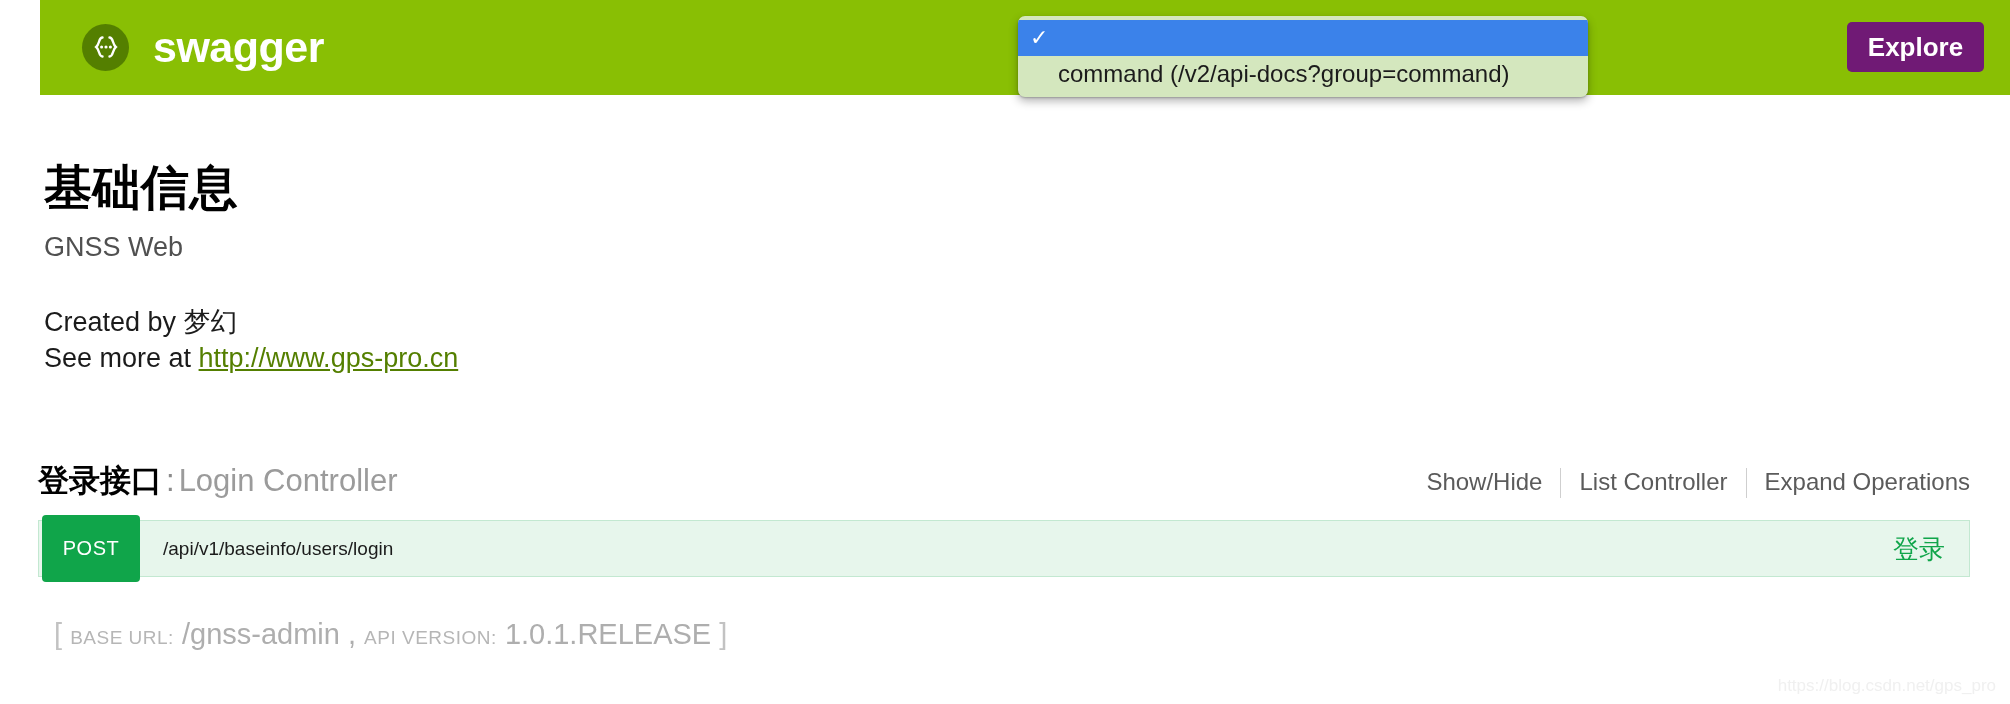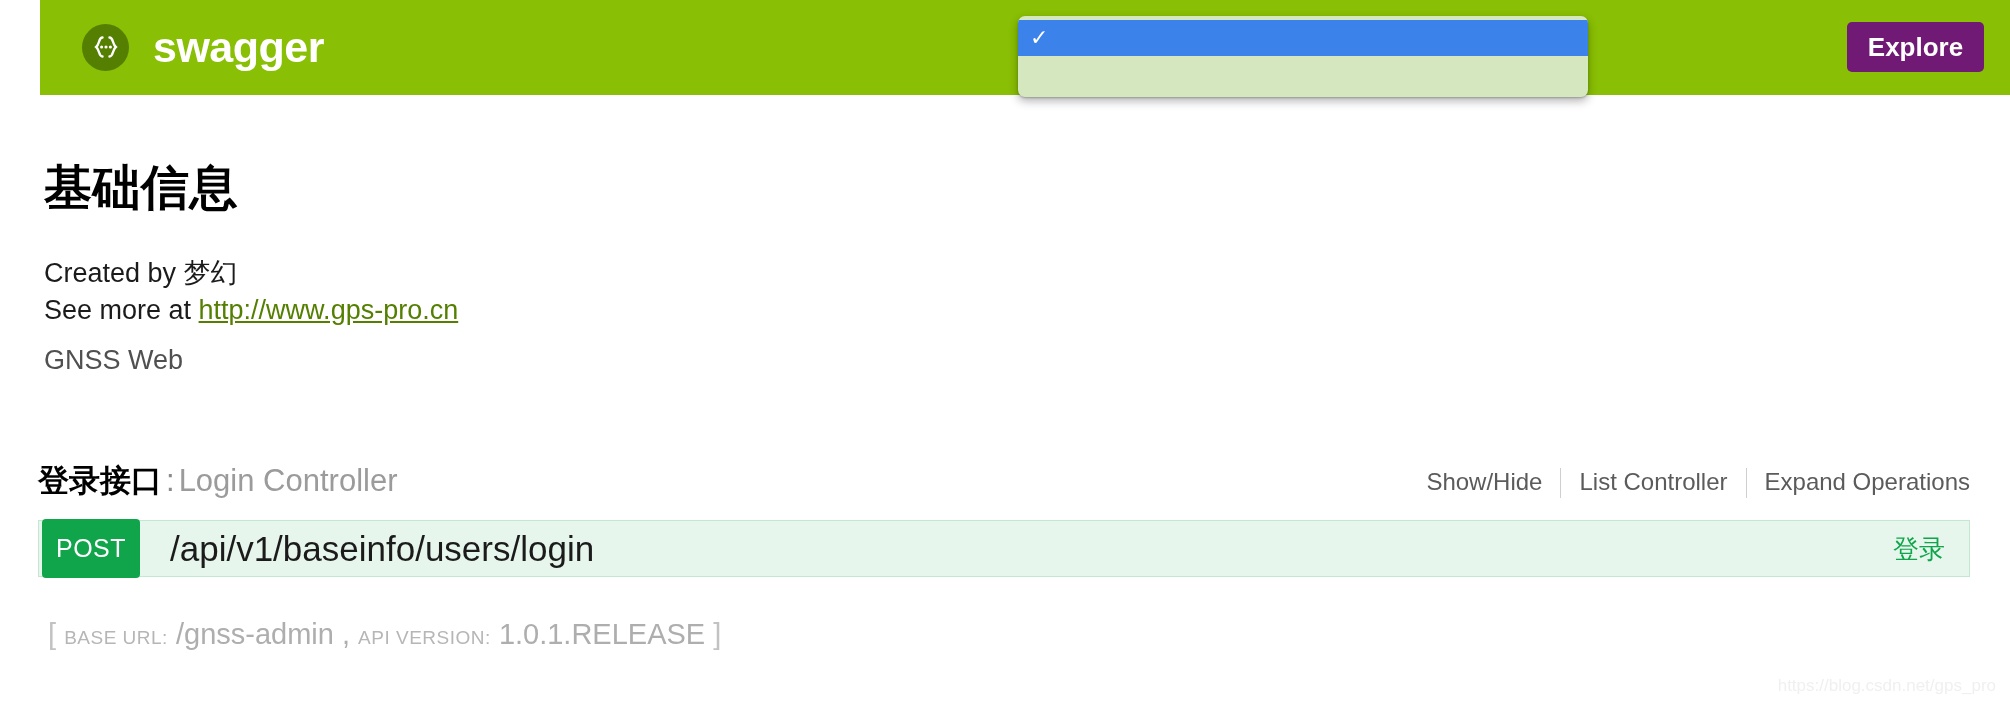--- a/index.html
+++ b/index.html
@@ -211,55 +211,55 @@
     margin-top: 8px;
     height: 57px;
     background: #e7f6ec;
     border: 1px solid #c3e8d1;
     box-sizing: border-box;
     display: flex;
     align-items: center;
   }
   .op-method {
     width: 98px;
-    height: 59px;
+    height: 67px;
     margin-left: 3px;
     background: #10a54a;
     border-radius: 4px;
     color: #ffffff;
-    font-size: 25px;
+    font-size: 20px;
     display: flex;
     align-items: center;
     justify-content: center;
     flex: 0 0 98px;
     letter-spacing: 0.5px;
   }
   .op-path {
-    margin-left: 30px;
-    font-size: 35px;
+    margin-left: 23px;
+    font-size: 19px;
     color: #1b1b1b;
     line-height: 1;
     text-decoration: none;
     white-space: nowrap;
   }
   .op-summary {
     position: absolute;
     right: 24px;
     top: 50%;
     transform: translateY(-50%);
     font-size: 26px;
     color: #10a54a;
     line-height: 1;
     white-space: nowrap;
   }
 
   
   #footer-info {
     position: absolute;
-    left: 48px;
+    left: 54px;
     top: 620px;
     font-size: 29px;
     color: #aeaeae;
     line-height: 1;
     white-space: nowrap;
   }
   #footer-info .small-label {
     font-size: 19px;
     letter-spacing: 0.5px;
     color: #b6b6b6;
@@ -298,32 +298,33 @@
     <button id="explore-button" type="button">Explore</button>
   </div>
 </div>
 
 <div id="api-select-popup">
   <div class="api-option selected">
     <span class="check">✓</span>
   </div>
   <div class="api-option">
     <span class="check">✓</span>
+    <span class="opt-label">command (/v2/api-docs?group=command)</span>
   </div>
 </div>
 
 <div id="info-block">
   <h1 id="api-title">基础信息</h1>
+  <div id="api-subtitle">GNSS Web</div>
   <div id="api-credits">
     <span class="credit-line">Created by 梦幻</span>
     <span class="credit-line">
       <span>See more at </span><a id="api-website-link" href="#">http://www.gps-pro.cn</a>
     </span>
   </div>
-  <div id="api-subtitle">GNSS Web</div>
 </div>
 
 <div id="resource-section">
 
   <div id="resource-heading-row">
     <div id="resource-title">
       <span class="res-name">登录接口</span><span class="res-sep">:</span><span class="res-desc">Login Controller</span>
     </div>
 
     <div id="resource-options">

